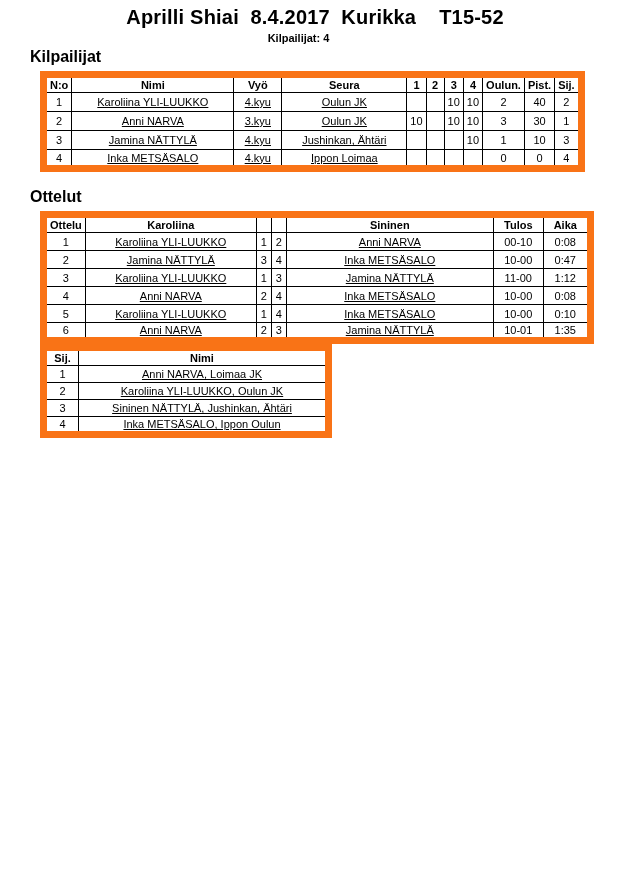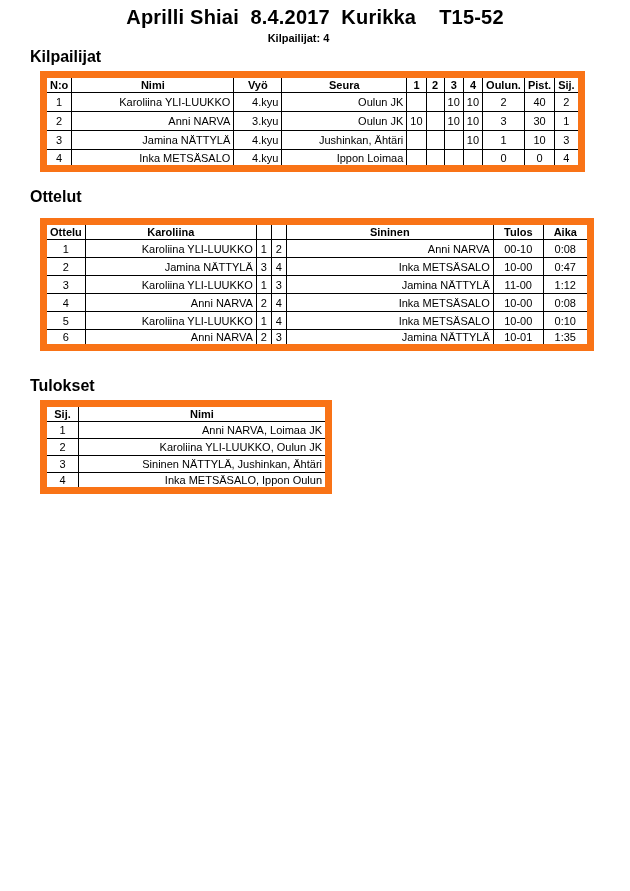--- a/index.html
+++ b/index.html
@@ -24,21 +24,21 @@
     margin:3px 33px 0 0;
     font-size:11px;
     font-weight:bold;
   }
 
   .sec-heading {
     font-size:16px;
     font-weight:bold;
   }
   .hw-kilpailijat { width:507px; margin:4px 0 5px 30px; }
-  .hw-ottelut    { width:532px; margin:16px 0 12px 30px; }
+  .hw-ottelut    { width:532px; margin:16px 0 5px 30px; }
   .hw-tulokset   { width:285px; margin:26px 0 5px 30px; }
 
   table {
     border-collapse:collapse;
     table-layout:fixed;
     margin-left:40px;
     font-size:11px;
     border:7px solid #f97316;
   }
   th, td {
@@ -48,21 +48,21 @@
     white-space:nowrap;
     font-weight:normal;
     vertical-align:middle;
   }
   th { font-weight:bold; height:17px; }
   td { height:19px; }
   .t-ottelut td { height:18px; }
   .t-tulokset td { height:17px; }
 
   .ac { text-align:center; }
-  .al { text-align:right; }
+  .al { text-align:center;text-decoration:underline; }
 </style>
 </head>
 <body>
 
 <div class="page">
 
   <h1 class="title">Aprilli Shiai  8.4.2017  Kurikka    T15-52</h1>
   <div class="count-label">Kilpailijat: 4</div>
 
   <div class="hw-kilpailijat">
@@ -230,23 +230,20 @@
         <td class="al">Anni NARVA</td>
         <td class="ac">2</td>
         <td class="ac">3</td>
         <td class="al">Jamina NÄTTYLÄ</td>
         <td class="ac">10-01</td>
         <td class="ac">1:35</td>
       </tr>
     </tbody>
   </table>
 
-  <div class="hw-tulokset">
-    <div class="sec-heading">Tulokset</div>
-  </div>
 
   <table class="t-tulokset">
     <colgroup>
       <col style="width:35px">
         <col style="width:250px">
     </colgroup>
     <thead>
       <tr>
         <th class="ac">Sij.</th>
         <th class="ac">Nimi</th>

